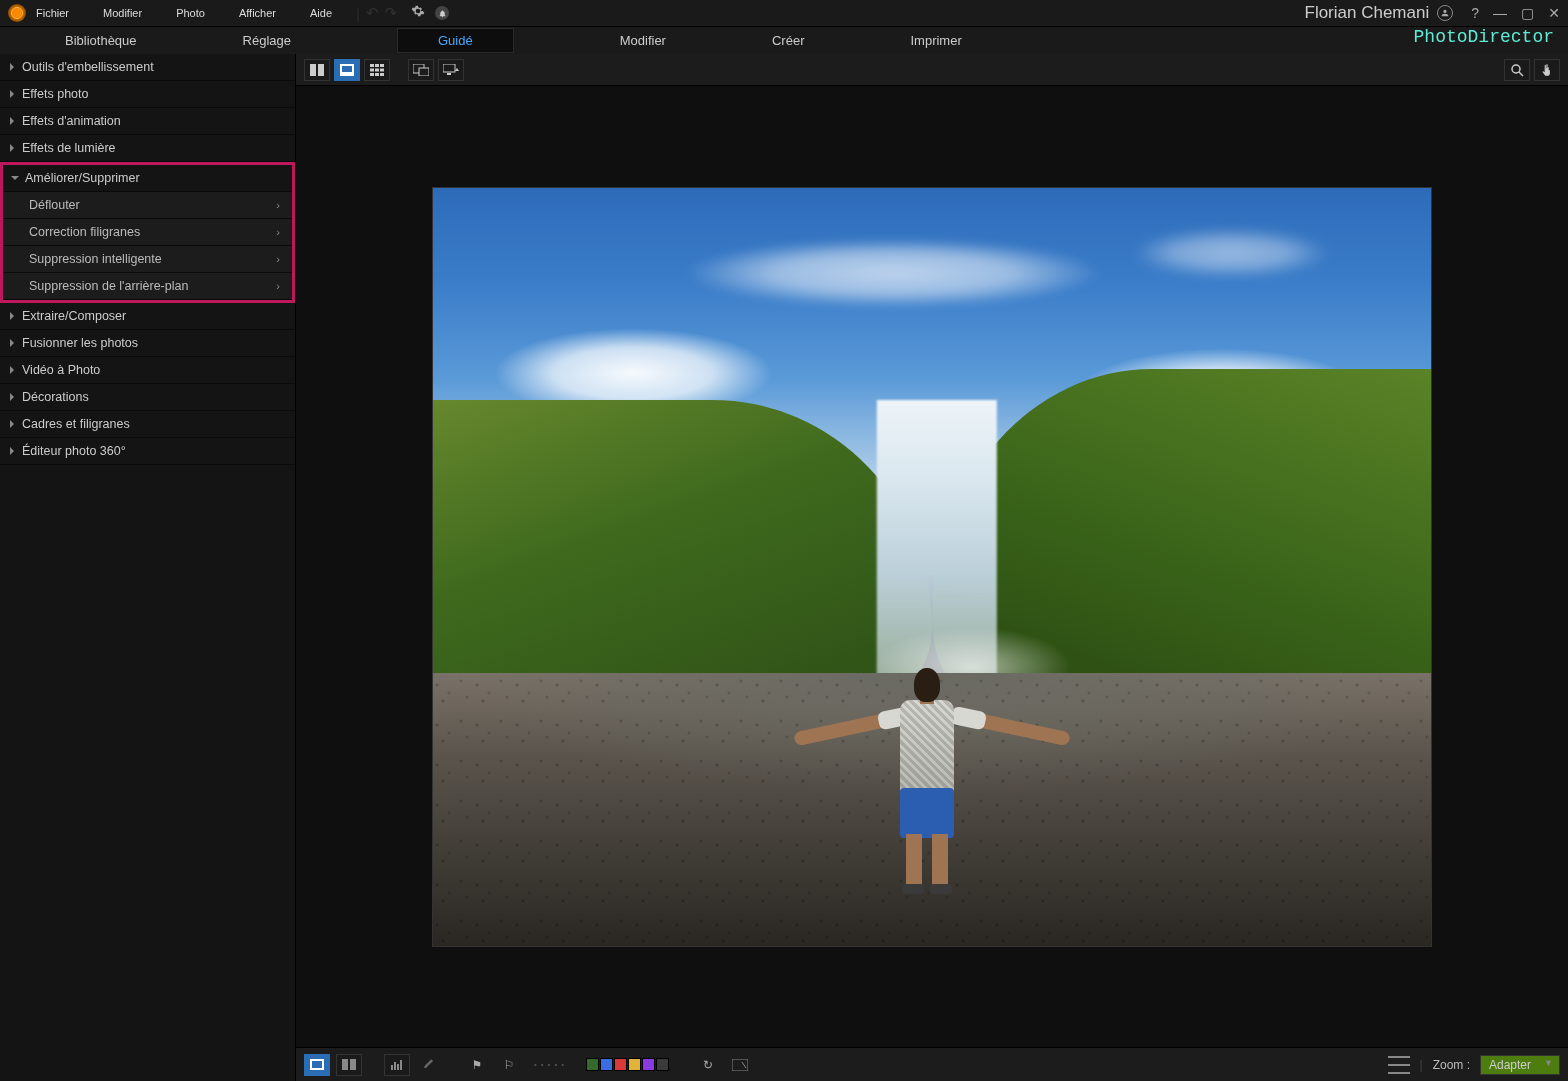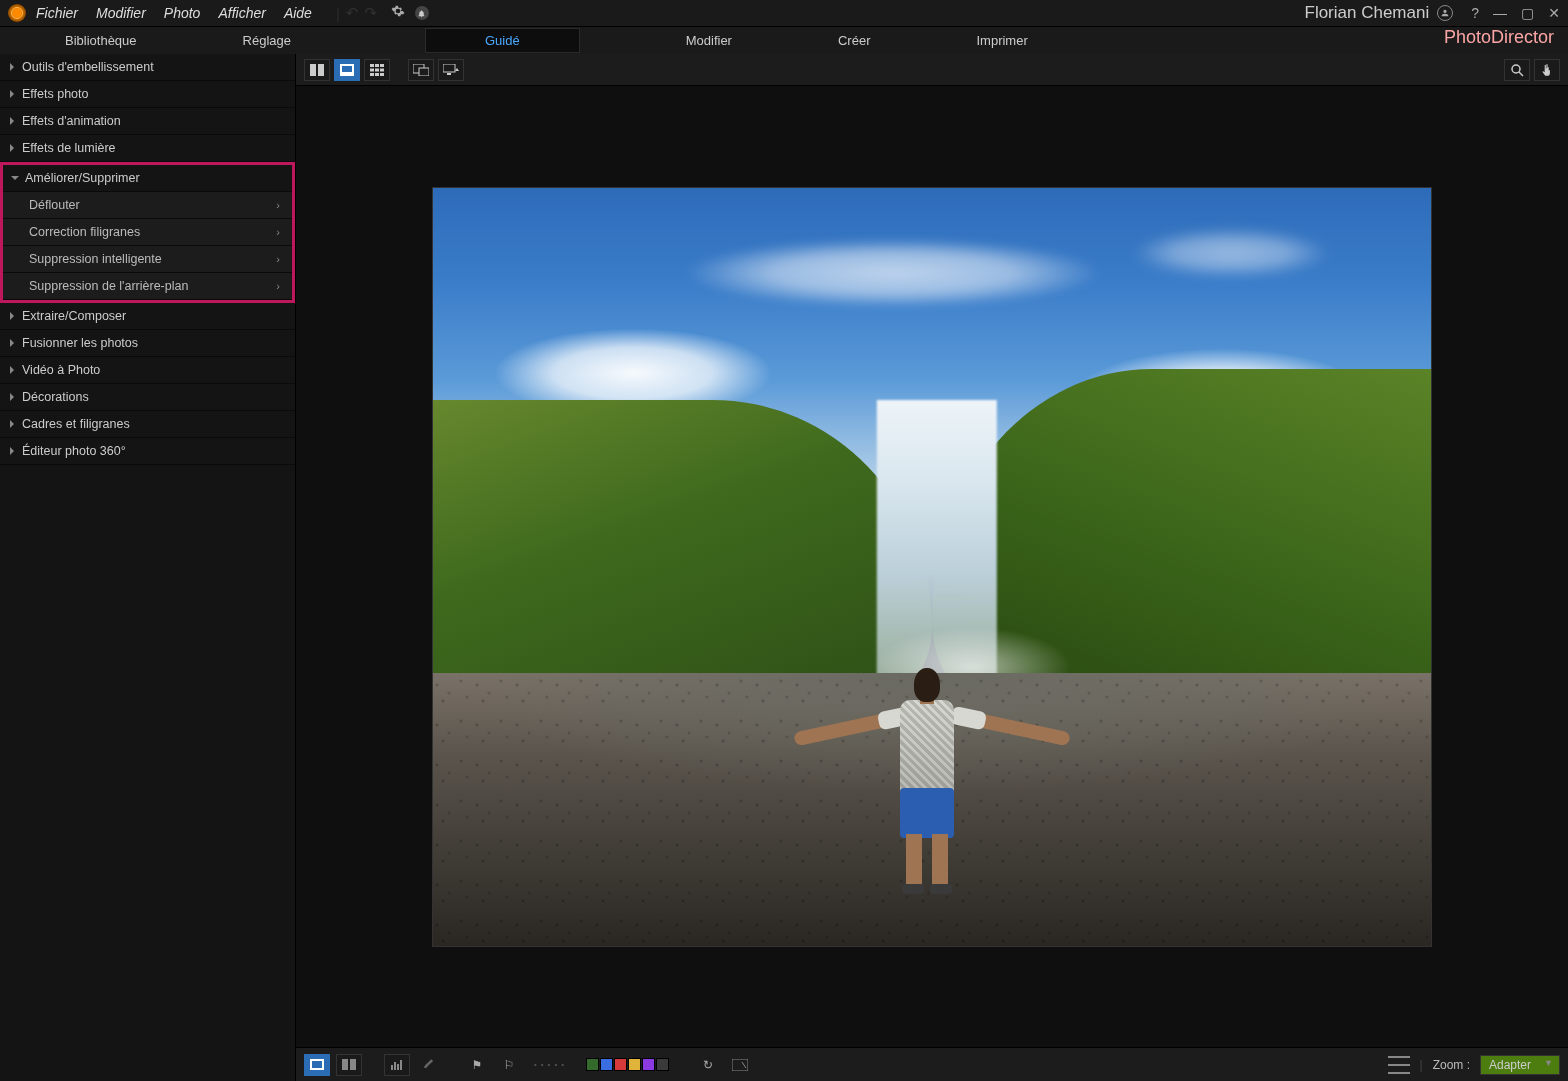--- a/index.html
+++ b/index.html
@@ -2,34 +2,34 @@
 <html><head>
 <meta charset="utf-8">
 <style>
 * { margin:0; padding:0; box-sizing:border-box; font-family:"Segoe UI",Arial,sans-serif; user-select:none; }
 body { background:#0d0d0d; width:1568px; height:1081px; position:relative; overflow:hidden; color:#ccc; }
 
 
 .titlebar { height:26px; background:#1a1a1a; display:flex; align-items:center; padding:0 8px; }
 .logo { width:18px; height:18px; border-radius:50%; background:radial-gradient(circle,#ff8a00 30%,#8a4a00 70%); margin-right:10px; display:flex; align-items:center; justify-content:center; }
 .logo::after { content:""; width:10px; height:10px; border:1.5px solid #ffb74d; border-radius:50%; }
-.menu { display:flex; gap:18px; font-size:14px;font-style:italic; }
+.menu { display:flex; gap:34px; font-size:11px; }
 .menu span { cursor:pointer; color:#ddd; }
 .history { margin-left:24px; color:#555; font-size:15px; display:flex; gap:6px; align-items:center; }
 .history svg,.history span { opacity:.4; }
 .settings-icons { margin-left:14px; color:#999; display:flex; gap:10px; align-items:center; }
 .spacer { flex:1; }
 .user { font-size:17px; color:#ccc; display:flex; gap:8px; align-items:center; }
 .win-controls { margin-left:18px; display:flex; gap:14px; color:#aaa; font-size:14px; }
 
 
 .tabbar { height:28px; background:#1a1a1a; border-top:1px solid #000; display:flex; align-items:center; padding-left:65px; gap:106px; position:relative; }
 .tabbar span { font-size:13px; color:#ccc; cursor:pointer; }
-.tabbar .active { color:#4aa8ff; background:#0d0d0d; border:1px solid #2a2a2a; padding:4px 59px;margin-left:28px; }
-.brand { position:absolute; right:14px; top:0; font-size:18px; color:#fca5a5; font-weight:300; }
+.tabbar .active { color:#4aa8ff; background:#0d0d0d; border:1px solid #2a2a2a; padding:4px 40px; }
+.brand { position:absolute; right:14px; top:0; font-size:18px; color:#5eead4; font-weight:300;font-family:Liberation Mono, monospace; }
 
 
 .main { display:flex; height:calc(100% - 54px); }
 
 
 .sidebar { width:296px; background:#141414; border-right:1px solid #000; overflow-y:auto; }
 .panel-item { height:27px; display:flex; align-items:center; padding:0 10px; font-size:12.5px; color:#ccc; border-bottom:1px solid #0a0a0a; cursor:pointer; }
 .tri { width:0; height:0; border-left:4px solid #888; border-top:4px solid transparent; border-bottom:4px solid transparent; margin-right:8px; }
 .tri.open { transform:rotate(90deg); }
 .highlight-group { border:3px solid #be185d; }

